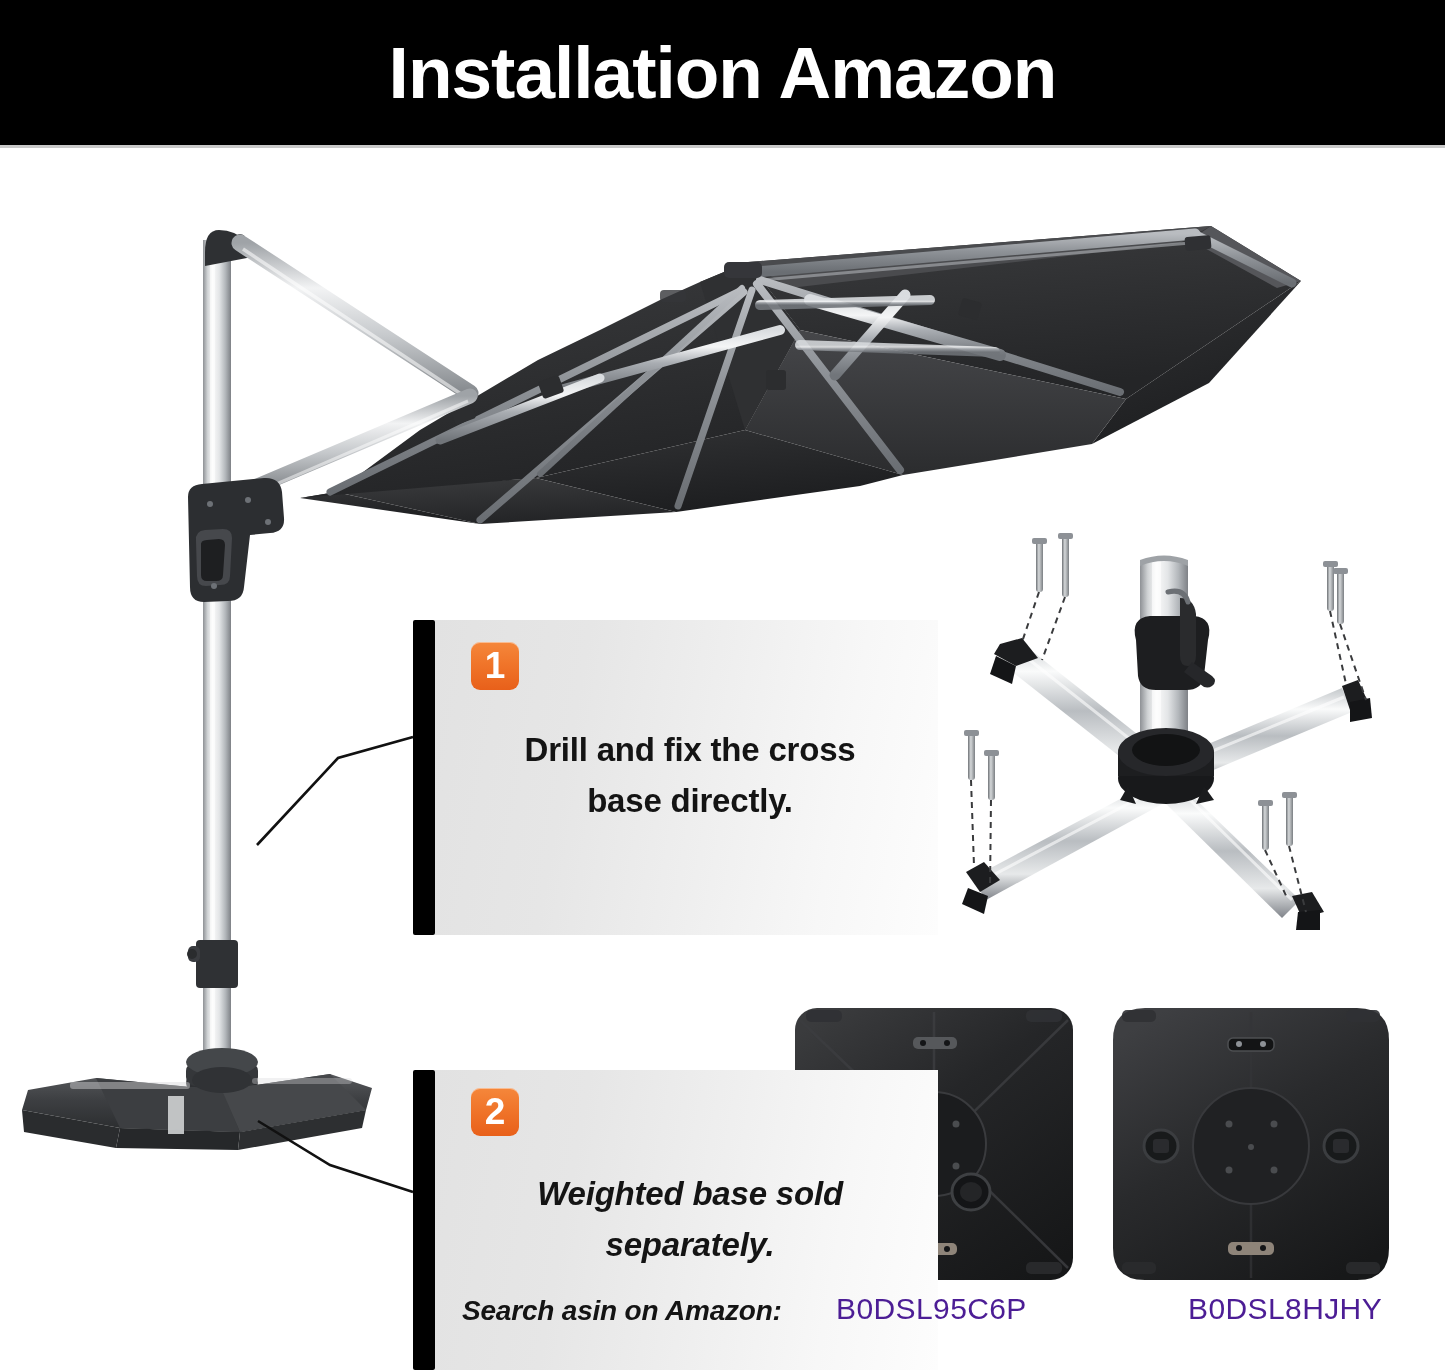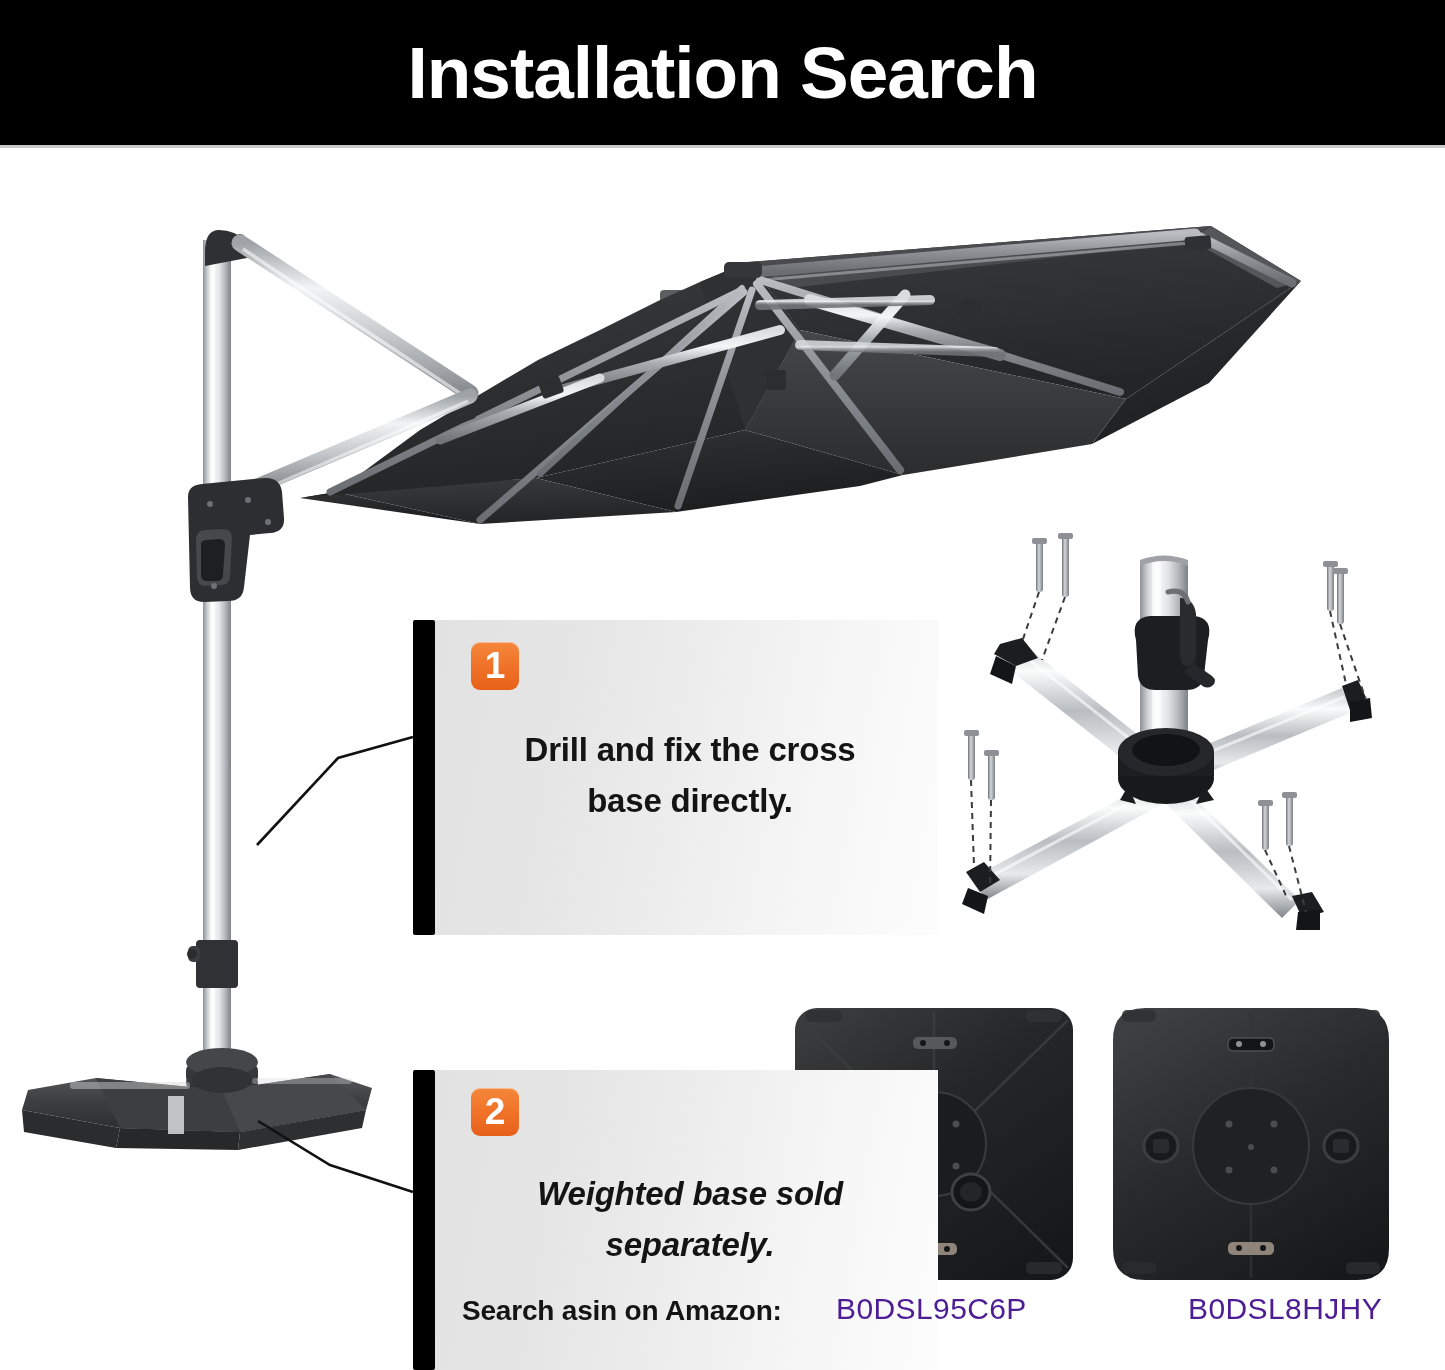--- a/index.html
+++ b/index.html
@@ -134,21 +134,21 @@
     height: 1370px;
     pointer-events: none;
   }
 </style>
 </head>
 <body>
 
 <div id="page">
 
   <div class="header-bar">
-    <div class="header-title">Installation Search</div>
+    <div class="header-title">Installation Amazon</div>
   </div>
   <div class="header-rule"></div>
 
   <div class="stage"></div>
 
   <svg class="art" viewBox="0 0 1445 1370" xmlns="http://www.w3.org/2000/svg">
     <defs>
       <linearGradient id="poleGrad" x1="0" y1="0" x2="1" y2="0">
         <stop offset="0%" stop-color="#8e9195"></stop>
         <stop offset="16%" stop-color="#cfd2d4"></stop>
@@ -466,17 +466,17 @@
   <div class="callout" style="left:413px; top:1070px; width:525px; height:300px;">
     <div class="callout-bar"></div>
     <div class="callout-panel" style="width:503px;"></div>
     <div class="badge" style="left:58px; top:18px;">
       <span>2</span>
     </div>
     <div class="callout-text" style="left:57px; top:98px; width:440px;font-style:italic;">Weighted base sold
 separately.</div>
   </div>
 
-  <div class="asin-label" style="left:462px; top:1295px;">Search asin on Amazon:</div>
+  <div class="asin-label" style="left:462px; top:1295px;font-style:italic;">Search asin on Amazon:</div>
   <div class="asin-code" style="left:836px; top:1292px;">B0DSL95C6P</div>
   <div class="asin-code" style="left:1147px; top:1292px;margin-left:41px;">B0DSL8HJHY</div>
 
 </div>
 
 </body></html>

